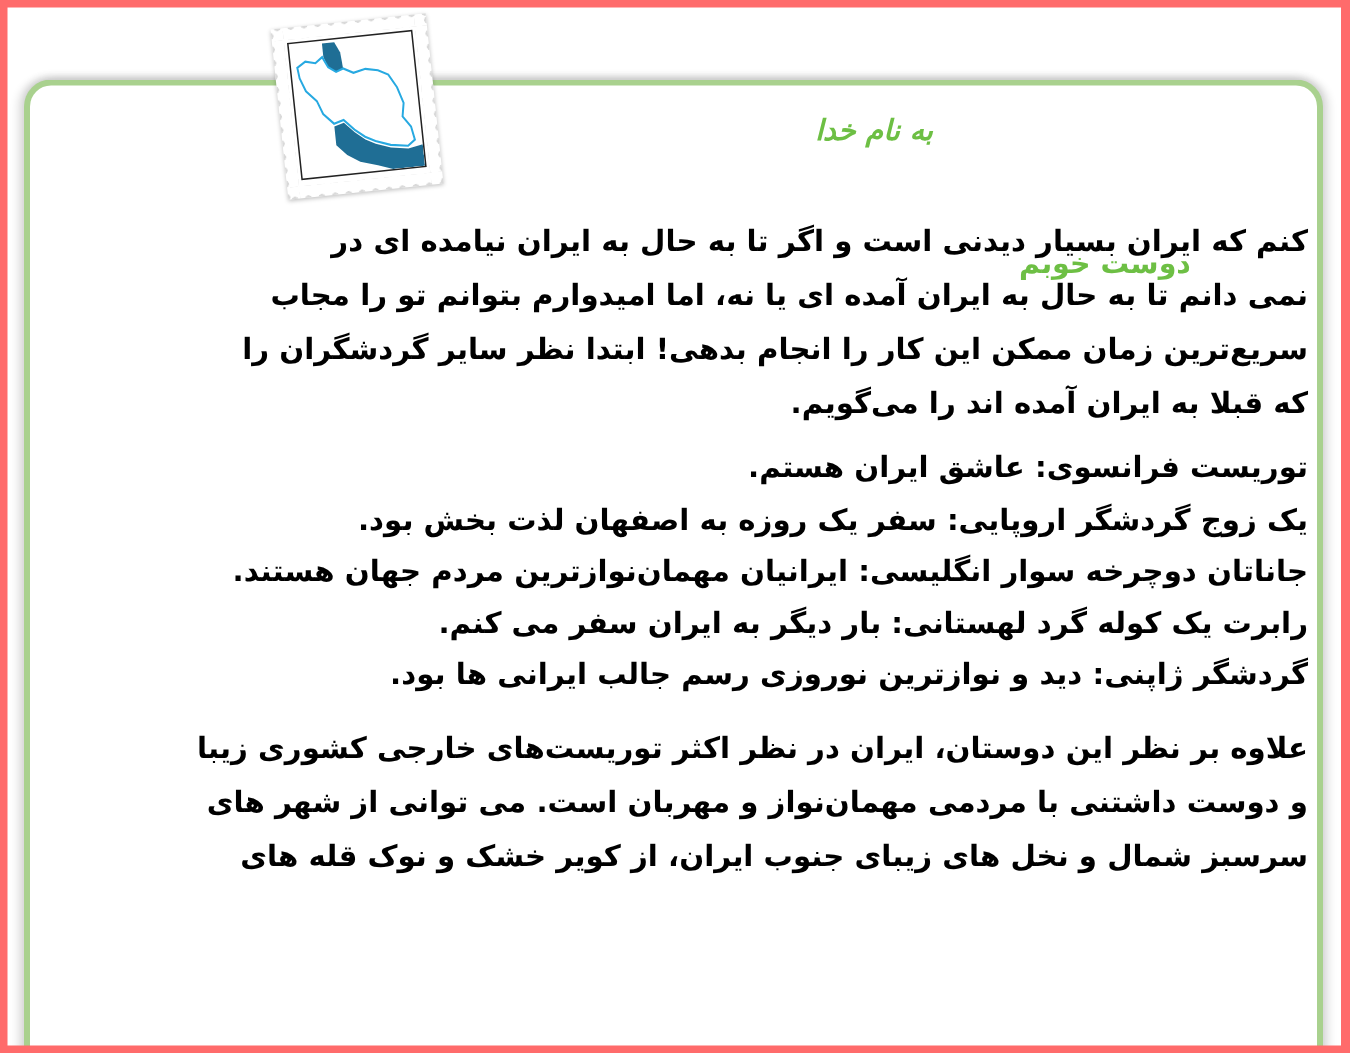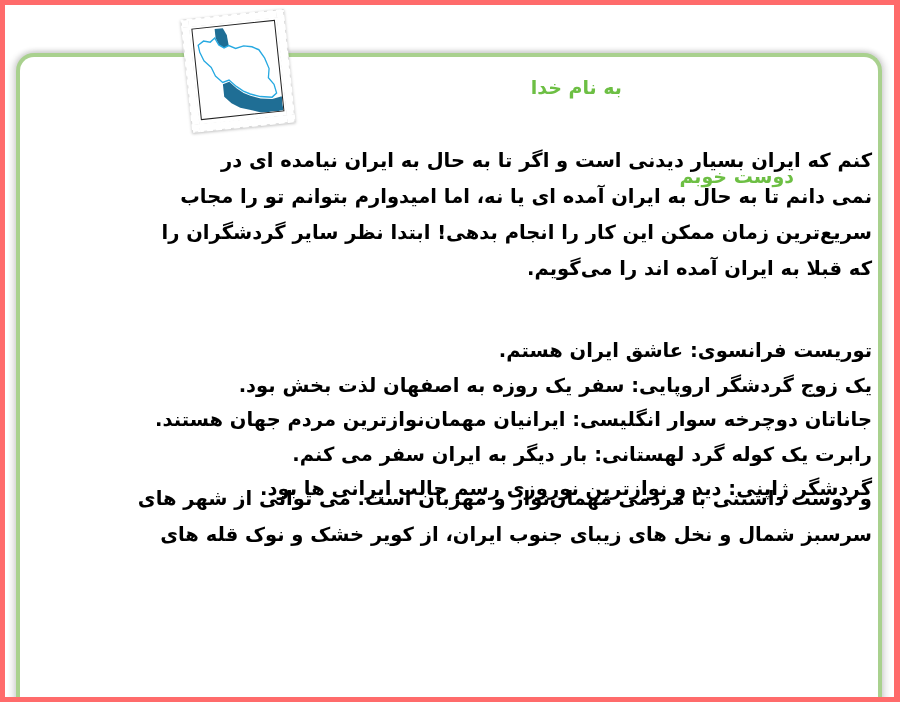--- a/index.html
+++ b/index.html
@@ -39,21 +39,21 @@
     position:absolute; left:10px; top:10px; right:10px; bottom:12px;
     border:1.5px solid #222; background:#fff; overflow:hidden;
   }
   .stamp-frame svg { width:100%; height:100%; display:block; }
   .content {
     position:absolute; left:30px; right:28px; top:62px;
     direction:rtl; text-align:right; color:#111;
   }
   .salutation-top {
     position:absolute; right:250px; top:14px;
-    color:#6dbf44; font-weight:bold; font-size:19px; direction:rtl;
+    color:#6dbf44; font-weight:bold; font-size:19px; direction:rtl;font-style:italic;
   }
   .salutation-friend {
     position:absolute; right:78px; top:103px;
     color:#6dbf44; font-weight:bold; font-size:19px; direction:rtl;
   }
   .text-block { position:absolute; left:0; right:0; direction:rtl; }
   .para1 { top:143px; }
   .para2 { top:295px; }
   .para3 { top:481px; }
   .line {
@@ -88,24 +88,25 @@
   <div class="salutation-friend">دوست خوبم</div>
 </div>
 
 <div class="text-block para1" style="left:32px; right:28px;">
   <div class="line">کنم که ایران بسیار دیدنی است و اگر تا به حال به ایران نیامده ای در</div>
   <div class="line">نمی دانم تا به حال به ایران آمده ای یا نه، اما امیدوارم بتوانم تو را مجاب</div>
   <div class="line">سریع‌ترین زمان ممکن این کار را انجام بدهی! ابتدا نظر سایر گردشگران را</div>
   <div class="line">که قبلا به ایران آمده اند را می‌گویم.</div>
 </div>
 
-<div class="text-block para2 tight" style="left:32px; right:28px;margin-top:39px;">
+<div class="text-block para2 tight" style="left:32px; right:28px;">
   <div class="line">توریست فرانسوی: عاشق ایران هستم.</div>
   <div class="line">یک زوج گردشگر اروپایی: سفر یک روزه به اصفهان لذت بخش بود.</div>
   <div class="line">جاناتان دوچرخه سوار انگلیسی: ایرانیان مهمان‌نوازترین مردم جهان هستند.</div>
   <div class="line">رابرت یک کوله گرد لهستانی: بار دیگر به ایران سفر می کنم.</div>
   <div class="line">گردشگر ژاپنی: دید و نوازترین نوروزی رسم جالب ایرانی ها بود.</div>
 </div>
 
 <div class="text-block para3" style="left:32px; right:28px;">
+  <div class="line">علاوه بر نظر این دوستان، ایران در نظر اکثر توریست‌های خارجی کشوری زیبا</div>
   <div class="line">و دوست داشتنی با مردمی مهمان‌نواز و مهربان است. می توانی از شهر های</div>
   <div class="line">سرسبز شمال و نخل های زیبای جنوب ایران، از کویر خشک و نوک قله های</div>
 </div>
 
 </body></html>

